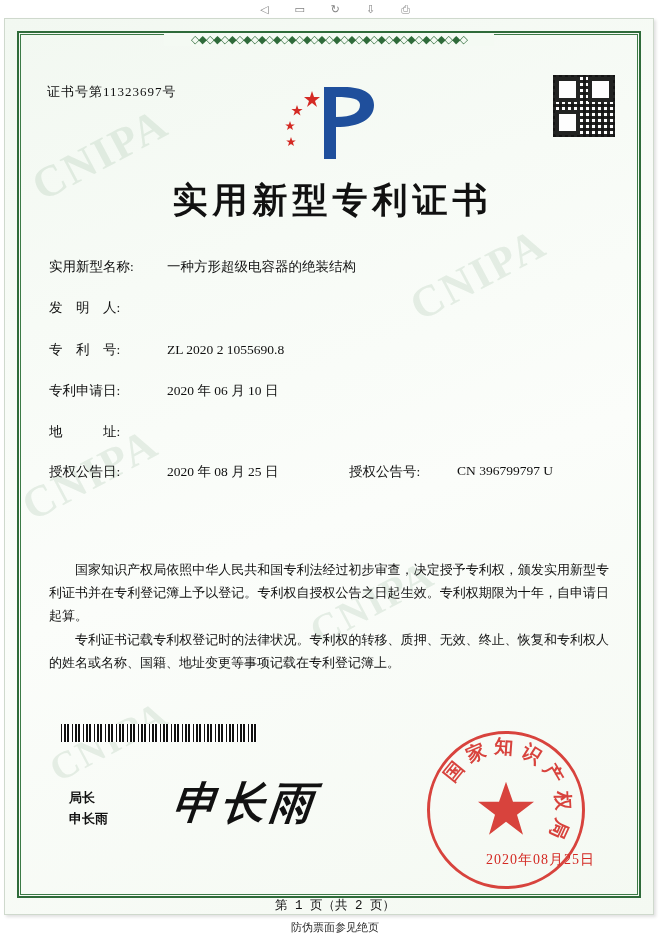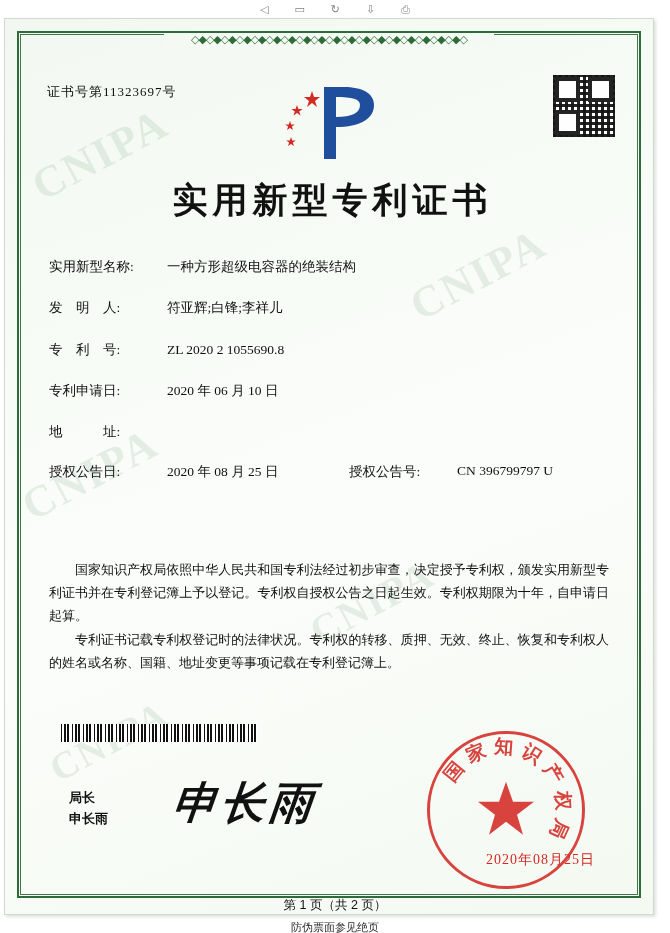--- a/index.html
+++ b/index.html
@@ -288,21 +288,21 @@
     font-size: 14px;
     color: #d42a24;
     letter-spacing: 1px;
   }
 
   .page-foot {
     position: absolute;
     left: 12px; right: 0;
     top: 878px;
     text-align: center;
-    font-family: Liberation Sans, sans-serif;
+    font-family: Liberation Mono, monospace;
     font-size: 12.5px;
     color: #111;
   }
 
   .below-sheet {
     position: absolute;
     left: 0; right: 0;
     top: 920px;
     text-align: center;
     font-family: "Liberation Serif", "DejaVu Serif", serif;
@@ -365,21 +365,20 @@
 
       <div class="fields">
 
         <div class="field-row">
           <div class="field-label">实用新型名称:</div>
           <div class="field-value">一种方形超级电容器的绝装结构</div>
         </div>
 
         <div class="field-row">
           <div class="field-label">发　明　人:</div>
-          <div class="field-value">符亚辉;白锋;李祥儿</div>
         </div>
 
         <div class="field-row">
           <div class="field-label">专　利　号:</div>
           <div class="field-value">ZL 2020 2 1055690.8</div>
         </div>
 
         <div class="field-row">
           <div class="field-label">专利申请日:</div>
           <div class="field-value">2020 年 06 月 10 日</div>

